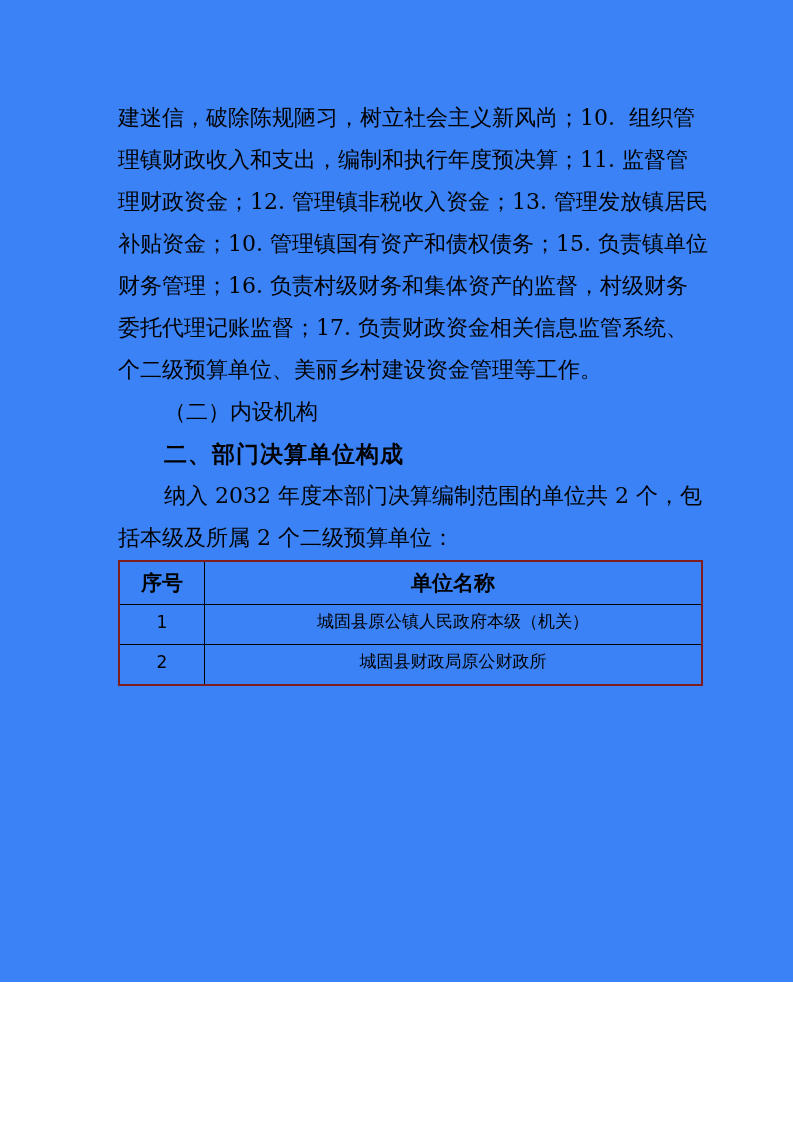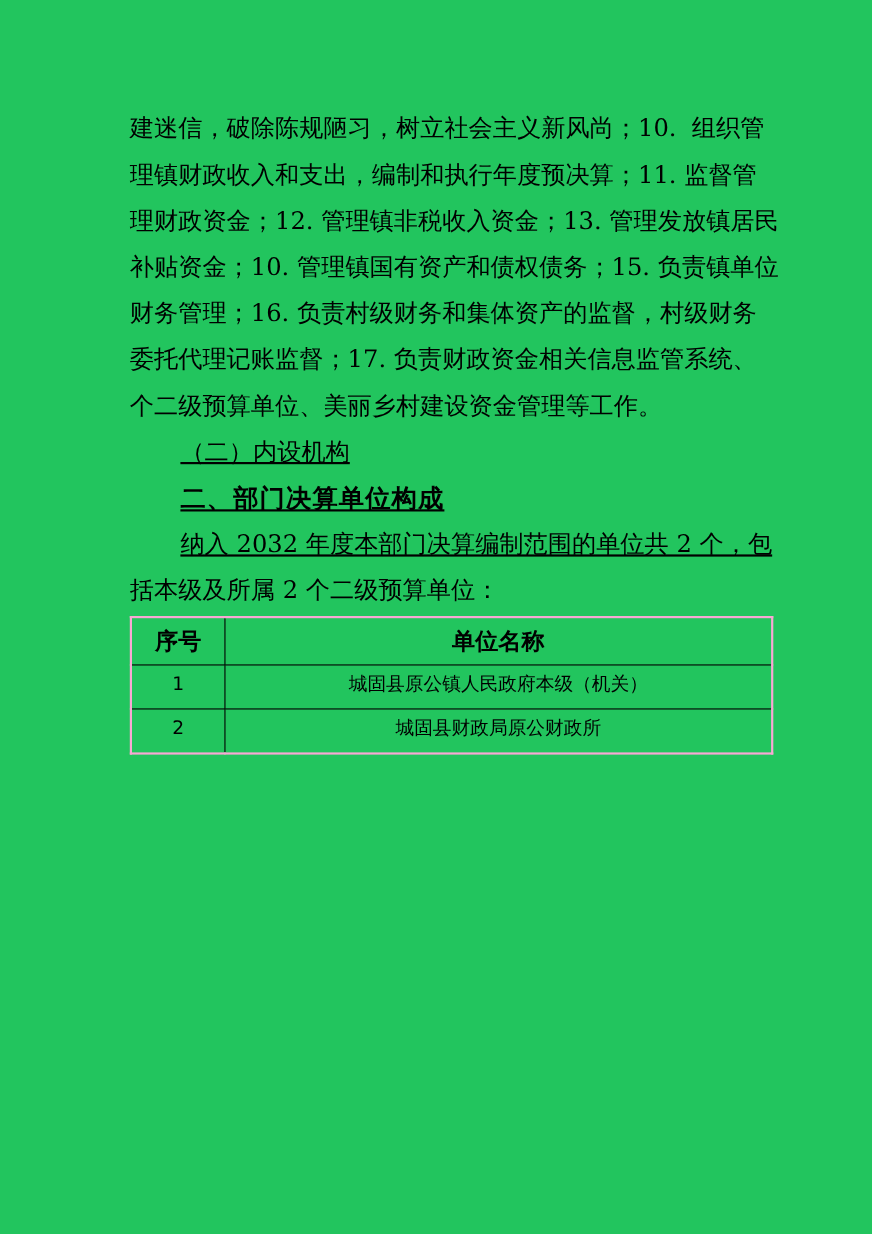--- a/index.html
+++ b/index.html
@@ -3,55 +3,54 @@
 <meta charset="utf-8">
 <style>
   html, body {
     margin: 0;
     padding: 0;
     background: #ffffff;
   }
   .page {
     position: relative;
     width: 793px;
-    height: 1122px;
-    background: #22c55e;
+    height: 982px;
+    background: #3b82f6;
     overflow: hidden;
     color: #000000;
   }
   .content {
     position: absolute;
     left: 118px;
     top: 97px;
     width: 585px;
   }
   .line {
     height: 42px;
     line-height: 42px;
     font-size: 22px;
     font-family: "DejaVu Serif", serif;
     white-space: pre;
     color: #000000;
   }
   .ind2 {
     padding-left: 46px;
-    text-decoration: underline;
   }
   .heading {
     font-family: "DejaVu Sans", sans-serif;
     font-weight: bold;
     font-size: 23px;
     letter-spacing: 1px;
   }
   table.units {
     margin-top: 1px;
     border-collapse: collapse;
     width: 585px;
     table-layout: fixed;
-    border: 2px solid #f9a8d4;
+    border: 2px solid #7f1d1d;
   }
   table.units td {
     border: 1px solid #000000;
     text-align: center;
     vertical-align: middle;
     padding: 0;
     font-family: "DejaVu Sans", sans-serif;
     color: #000000;
   }
   table.units .col-num { width: 84px; }

